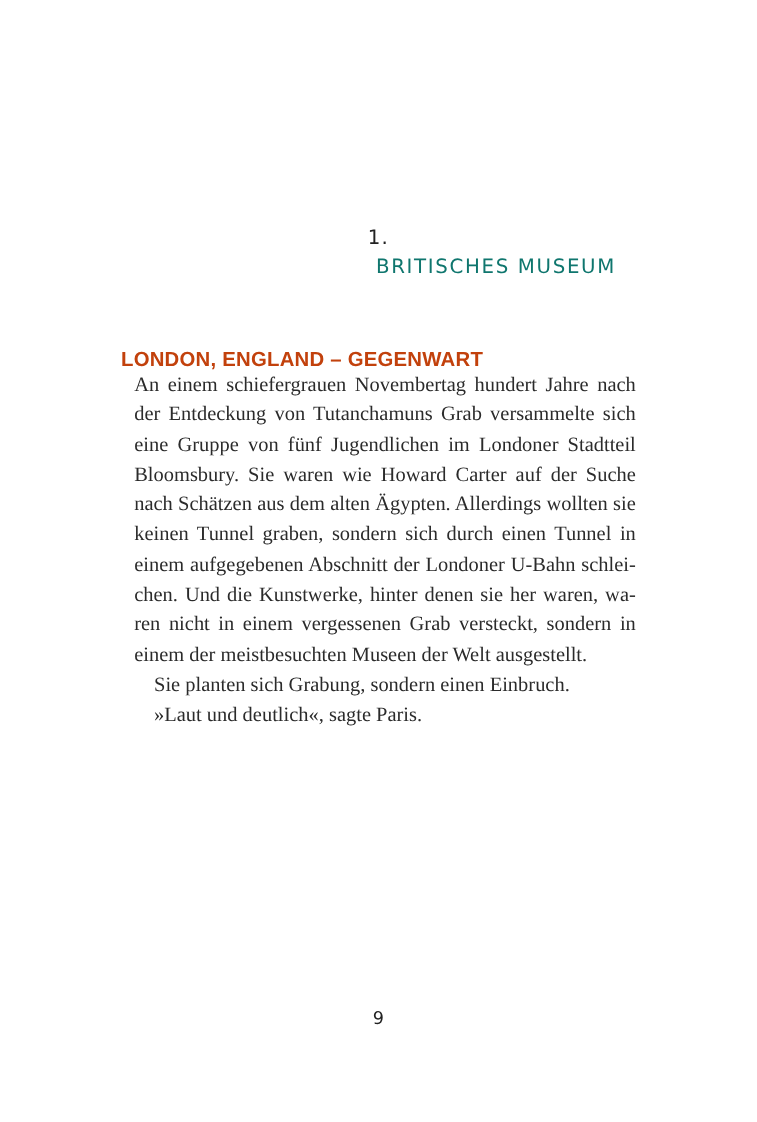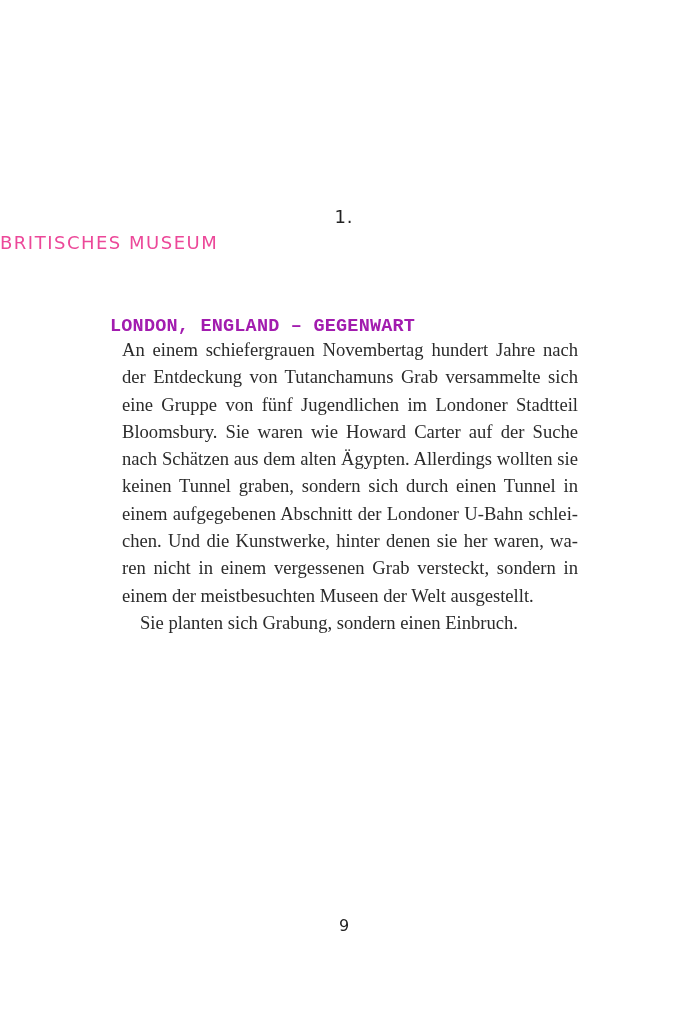--- a/index.html
+++ b/index.html
@@ -7,28 +7,28 @@
     width: 688px; height: 1020px; background: #ffffff; position: relative;
     overflow: hidden; color: #2a2a2a;
   }
   .page { position: absolute; left: 0; top: 0; width: 688px; height: 1020px; }
   .chapter-number {
     position: absolute; left: 0; width: 688px; top: 206px; text-align: center;
     font-family: "DejaVu Sans", sans-serif; font-size: 18px; letter-spacing: 1px;
     color: #222;
   }
   .chapter-title {
-    position: absolute; left: 0; width: 560px; top: 232px; text-align: left;
+    position: absolute; left: 0; width: 560px; top: 232px; text-align: right;
     font-family: "DejaVu Sans", sans-serif; font-size: 18px; letter-spacing: 1.5px;
-    color: #ec4899; font-weight: normal;
+    color: #0f766e; font-weight: normal;
   }
   .section-heading {
     position: absolute; left: 110px; top: 316px;
-    font-family: Liberation Mono, monospace; font-weight: bold; font-size: 18.5px;
-    letter-spacing: 0.2px; color: #a21caf;
+    font-family: Liberation Sans, sans-serif; font-weight: bold; font-size: 18.5px;
+    letter-spacing: 0.2px; color: #c2410c;
   }
   .body-text {
     position: absolute; left: 122px; top: 336px; width: 456px;
     font-family: "Liberation Serif", serif; font-size: 18.6px; line-height: 27.3px;
     color: #2b2b2b;
   }
   .body-text p { margin: 0; text-align: justify; text-align-last: left; }
   .body-text p.indent { text-indent: 18px; }
   .page-number {
     position: absolute; left: 0; width: 688px; top: 916px; text-align: center;
@@ -40,16 +40,17 @@
 
 <div class="page">
   <div class="chapter-number">1.</div>
   <div class="chapter-title">BRITISCHES MUSEUM</div>
 
   <div class="section-heading">LONDON, ENGLAND – GEGENWART</div>
 
   <div class="body-text">
     <p>An einem schiefergrauen Novembertag hundert Jahre nach der Entdeckung von Tutanchamuns Grab versammelte sich eine Gruppe von fünf Jugendlichen im Londoner Stadtteil Bloomsbury. Sie waren wie Howard Carter auf der Suche nach Schätzen aus dem alten Ägypten. Allerdings wollten sie keinen Tunnel graben, sondern sich durch einen Tunnel in einem aufgegebenen Abschnitt der Londoner U-Bahn schlei­chen. Und die Kunstwerke, hinter denen sie her waren, wa­ren nicht in einem vergessenen Grab versteckt, sondern in einem der meistbesuchten Museen der Welt ausgestellt.</p>
     <p class="indent">Sie planten sich Grabung, sondern einen Einbruch.</p>
+    <p class="indent">»Laut und deutlich«, sagte Paris.</p>
   </div>
 
   <div class="page-number">9</div>
 </div>
 
 </body></html>

